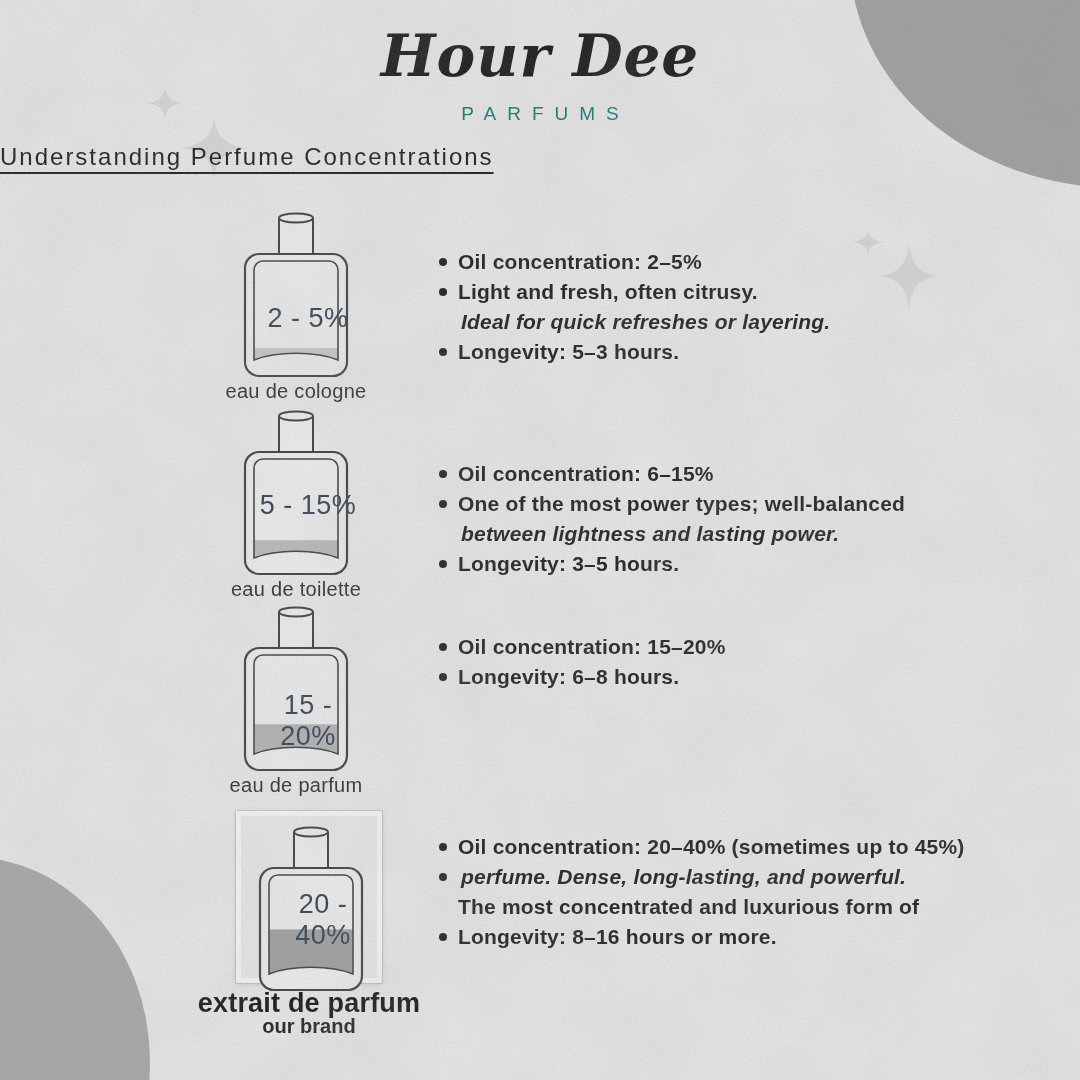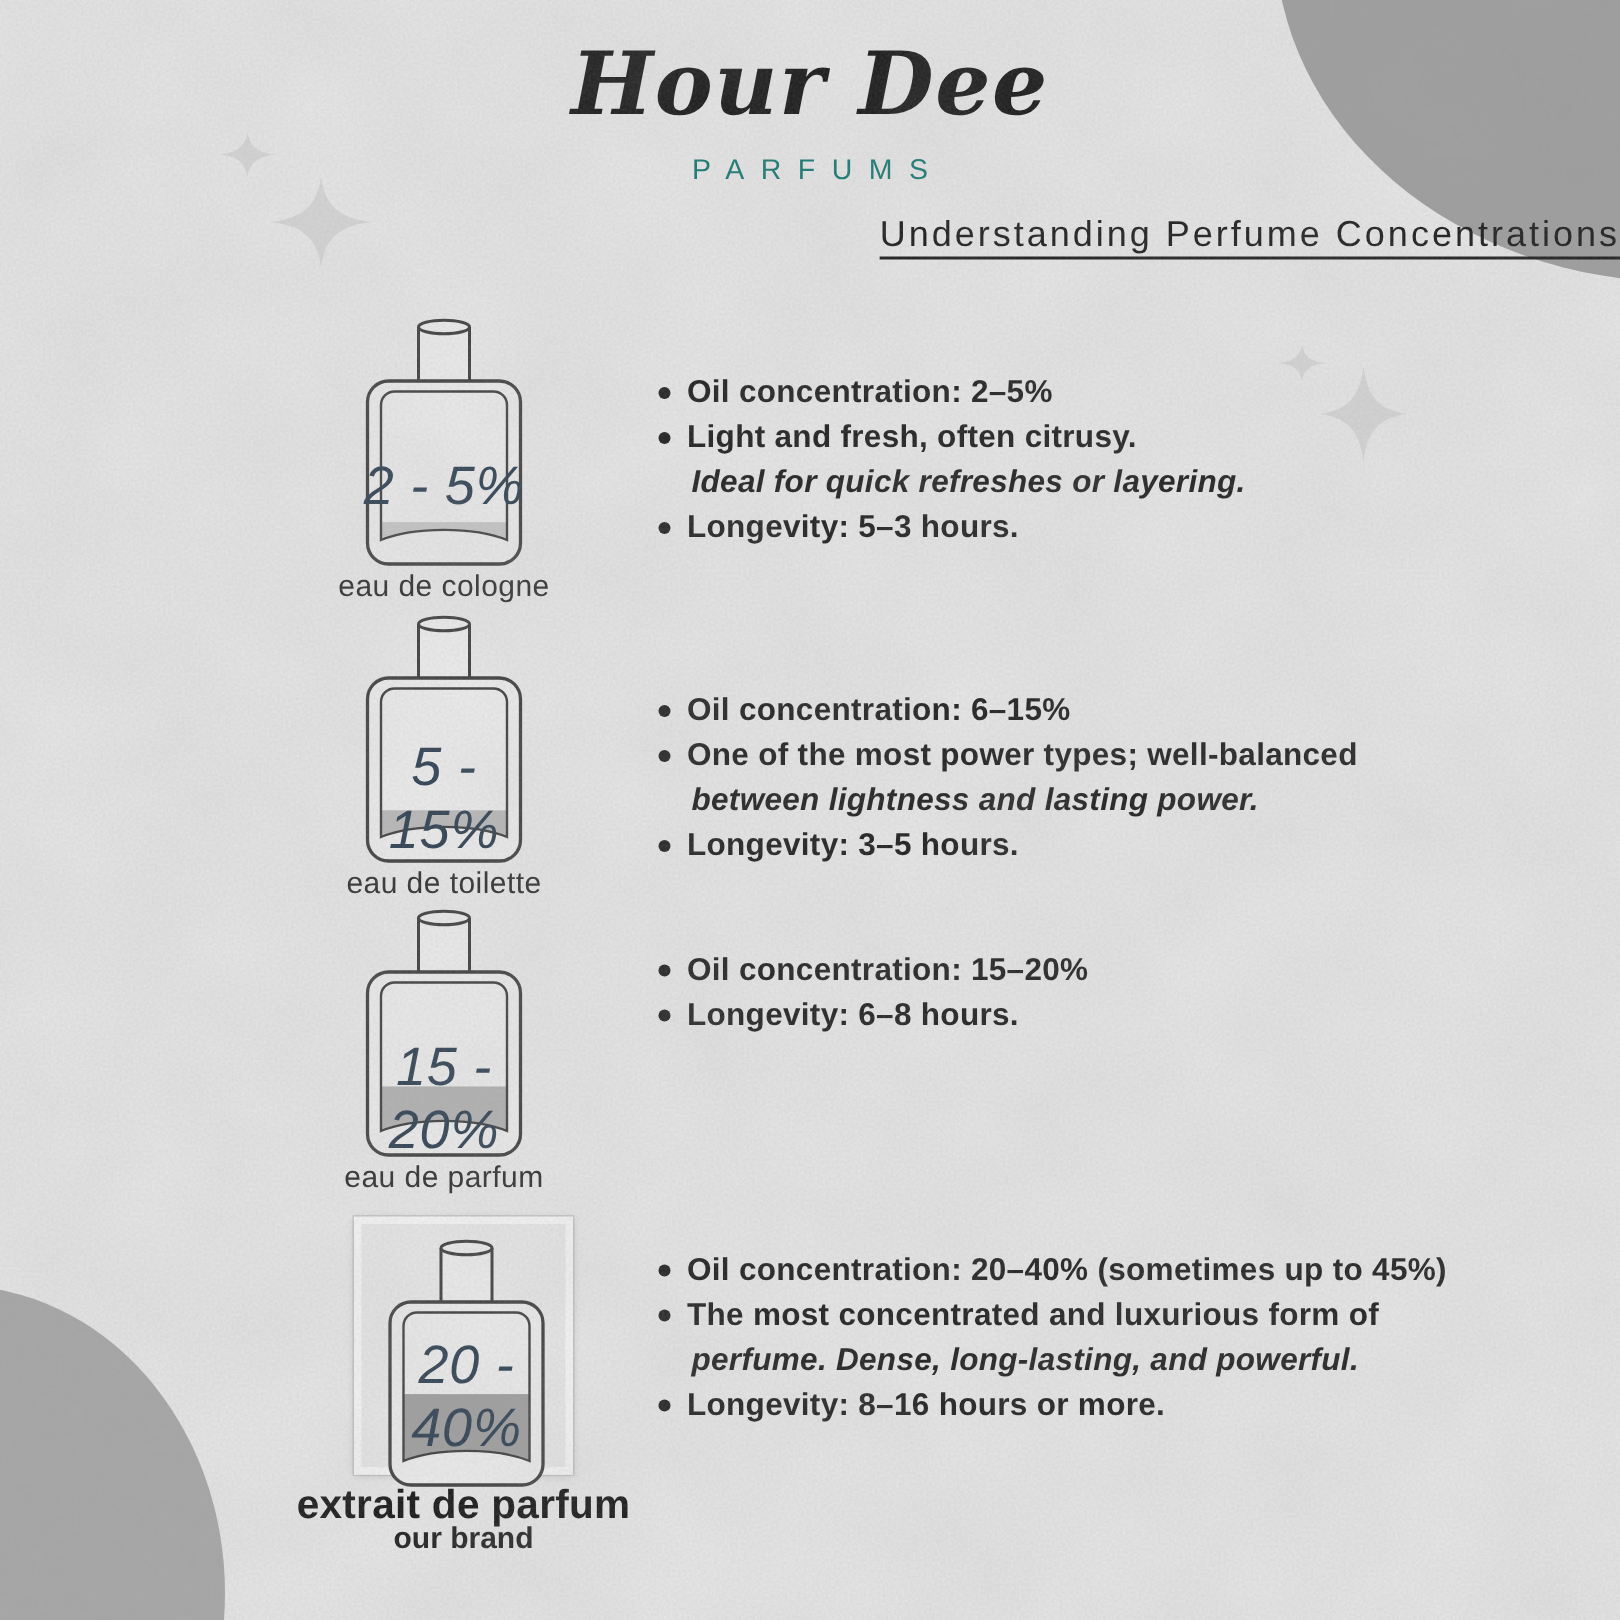--- a/index.html
+++ b/index.html
@@ -28,33 +28,32 @@
     font-size:58px; color:#111; letter-spacing:1px;
   }
   .brand-sub {
     position:absolute; top:103px; left:0; width:100%;
     text-align:center; z-index:2;
     font-size:19px; letter-spacing:11px; padding-left:11px;
     color:#0f766e; font-weight:400;
   }
   .page-title {
     position:absolute; top:143px; left:0; width:100%;
-    text-align:right; z-index:2;
+    text-align:left; z-index:2;
     font-size:24px; font-weight:500; letter-spacing:2px; color:#161616;
     text-decoration:underline;
     text-decoration-thickness:2px;
     text-underline-offset:7px;
   }
   
   .bottle-row { position:absolute; width:110px; z-index:2; }
   .range-label {
-    position:absolute; left:0; width:110px; text-align:center;
-    font-size:36px; font-weight:400; color:#2c3e50; letter-spacing:0.5px;
+    position:absolute; left:12px; width:110px; text-align:center;
+    font-size:27px; font-weight:400; color:#2c3e50; letter-spacing:0.5px;
     z-index:3;
-    font-style:italic;
   }
   .bottle-label {
     position:absolute; left:55px; transform:translateX(-50%);
     white-space:nowrap; text-align:center;
     font-size:20px; color:#2b2b2b; font-weight:400; letter-spacing:0.3px;
   }
   
   .brand-frame {
     position:absolute; left:236px; top:811px; width:146px; height:172px;
     border:5px solid #f8f8f8;
@@ -216,22 +215,22 @@
   </div>
   <div class="frame-label-main">extrait de parfum</div>
   <div class="frame-label-sub">our brand</div>
 </div>
 <ul class="text-block" style="top:832px">
   <li>
     <span class="ln">Oil concentration: 20–40% (sometimes up to 45%)</span>
 
   </li>
   <li>
+    <span class="ln ln2">perfume. Dense, long-lasting, and powerful.</span>
     <span class="ln">The most concentrated and luxurious form of</span>
-    <span class="ln ln2">perfume. Dense, long-lasting, and powerful.</span>
   </li>
   <li>
     <span class="ln">Longevity: 8–16 hours or more.</span>
 
   </li>
 </ul>
 
 <svg class="noise-overlay" width="1080" height="1080">
   <filter id="blotch">
     <feTurbulence type="fractalNoise" baseFrequency="0.012" numOctaves="3" seed="3"></feTurbulence>

